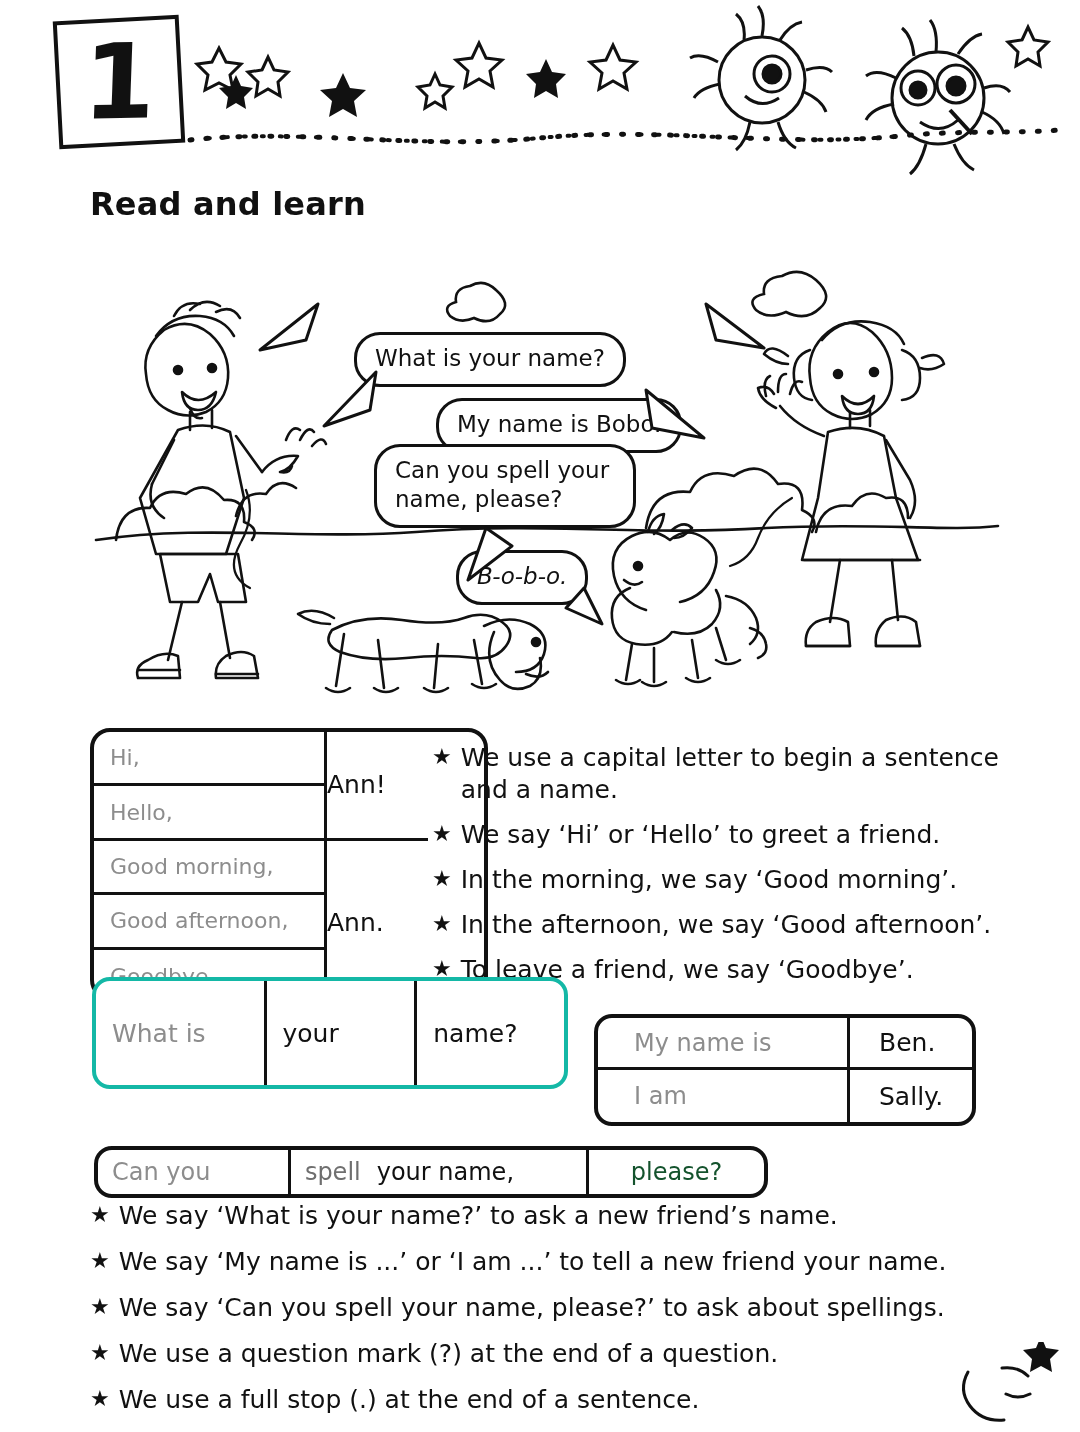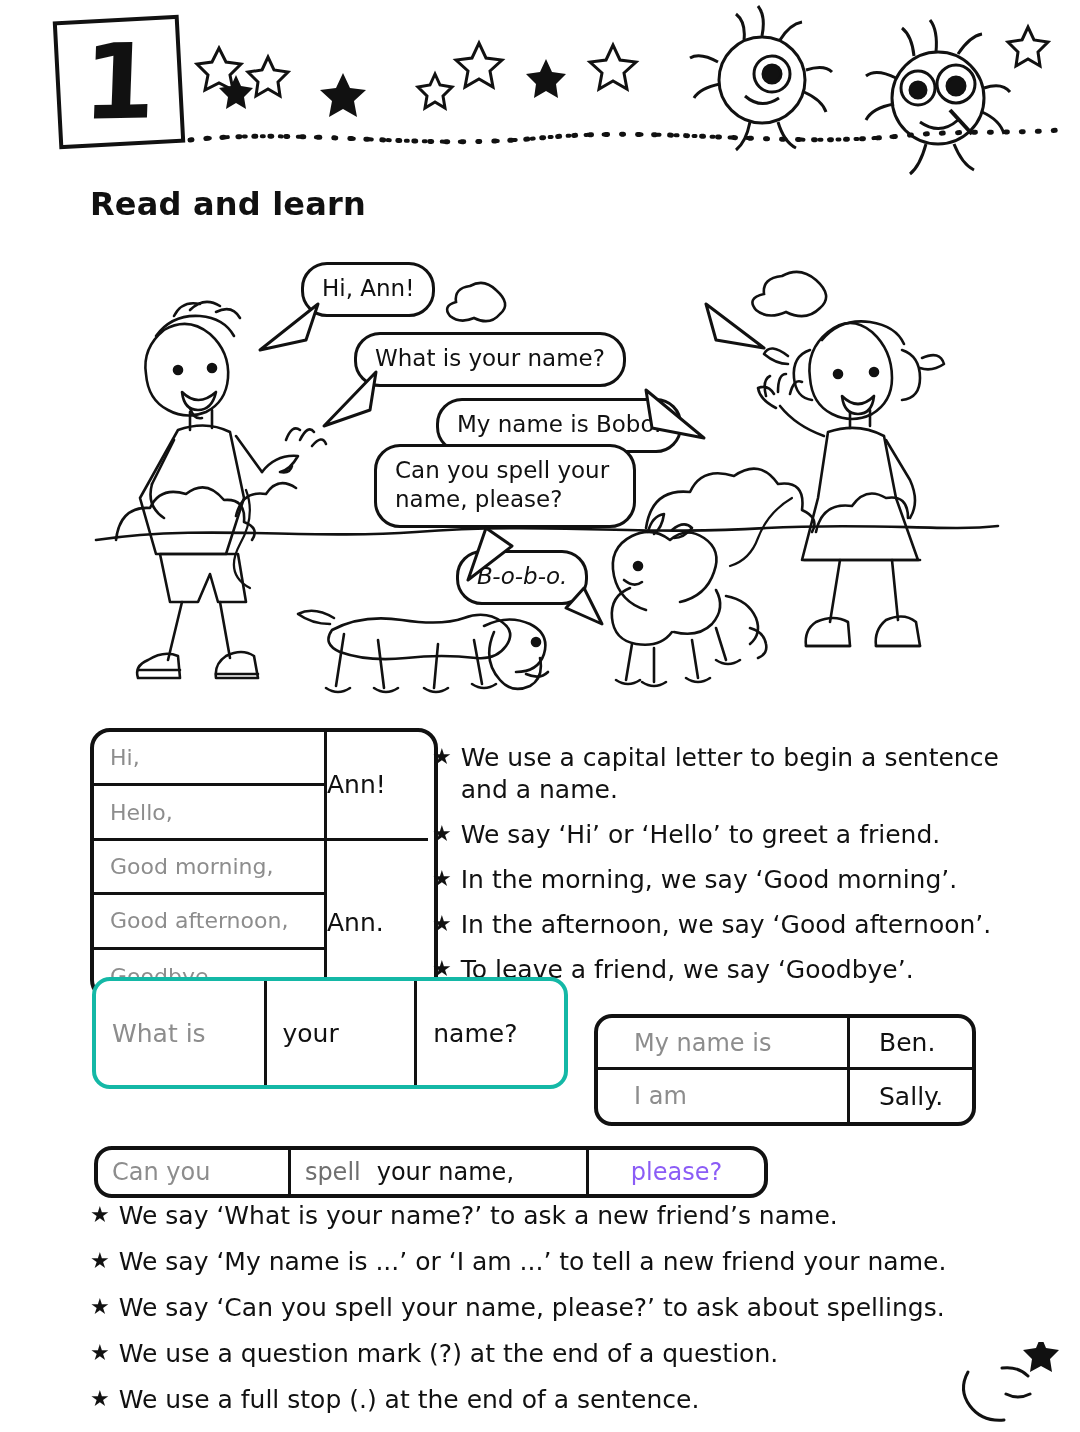--- a/index.html
+++ b/index.html
@@ -79,21 +79,21 @@
   .bubble.b3 { left: 350px; top: 158px; }
   .bubble.b4 { left: 288px; top: 204px; width: 262px; }
   .bubble.b5 { left: 370px; top: 310px; font-style: italic; }
   .bubble.b6 { left: 487px; top: 22px; }
 
   
   .greet-box {
     position: absolute;
     left: 90px;
     top: 728px;
-    width: 348px;
+    width: 398px;
     height: 272px;
     border: 4px solid #111;
     border-radius: 20px;
     background: #fff;
     overflow: hidden;
   }
   .greet-left {
     position: absolute;
     left: 0; top: 0;
     width: 233px;
@@ -225,21 +225,21 @@
     display: flex;
     align-items: center;
     padding: 0 14px;
     font-size: 24px;
     border-right: 3px solid #111;
   }
   .spellbox .c:last-child { border-right: none; }
   .spellbox .s1 { width: 194px; color: #8d8d8d; }
   .spellbox .s2 { width: 300px; color: #111; gap: 16px; }
   .spellbox .s2 b { font-weight: 400; color: #6f6f6f; }
-  .spellbox .s3 { width: 176px; color: #8b5cf6; justify-content: center; }
+  .spellbox .s3 { width: 176px; color: #14532d; justify-content: center; }
 
   .corner-deco {
     position: absolute;
     right: 8px;
     bottom: 0px;
     width: 120px;
     height: 90px;
   }
 </style>
 </head>
@@ -378,21 +378,20 @@
       <path d="M640,356 q22,4 30,22 q6,16 -6,26"></path>
       <path d="M664,388 q14,4 16,16 q2,10 -8,14"></path>
     </g>
 
     <g fill="none" stroke="#111" stroke-width="2.6" stroke-linecap="round">
       <path d="M410,50 q-12,-12 -26,-4 q-16,2 -14,16 q-14,4 -6,14 q10,8 24,2 q16,8 26,-4 q12,-10 -4,-24 z"></path>
       <path d="M730,40 q-16,-14 -34,-4 q-20,2 -18,18 q-18,4 -8,16 q12,10 30,2 q20,10 34,-4 q14,-12 -4,-28 z"></path>
     </g>
   </svg>
 
-  <div class="bubble b1">Hi, Ann!</div>
   <div class="bubble b2">What is your name?</div>
   <div class="bubble b3">My name is Bobo.</div>
   <div class="bubble b4">Can you spell your
 name, please?</div>
   <div class="bubble b5">B-o-b-o.</div>
 
   <svg width="920" height="470" viewBox="0 0 920 470" style="position:absolute;left:0;top:0;pointer-events:none">
     <g fill="#fff" stroke="#111" stroke-width="3" stroke-linejoin="round">
       <path d="M232,64 l-58,46 l46,-10 z"></path>
       <path d="M620,64 l58,44 l-48,-8 z"></path>

